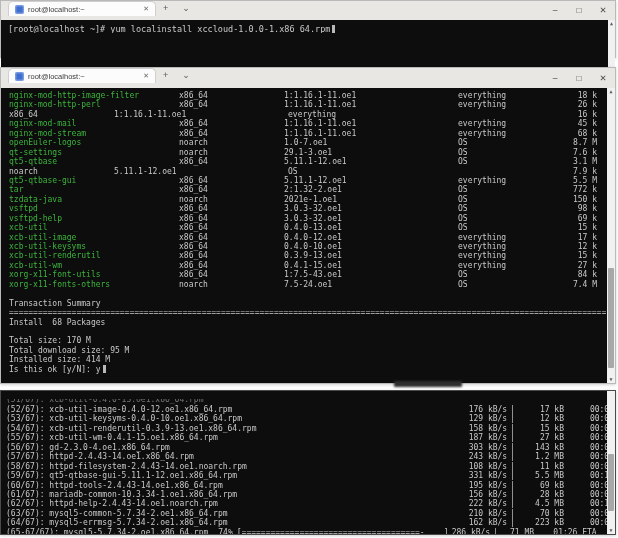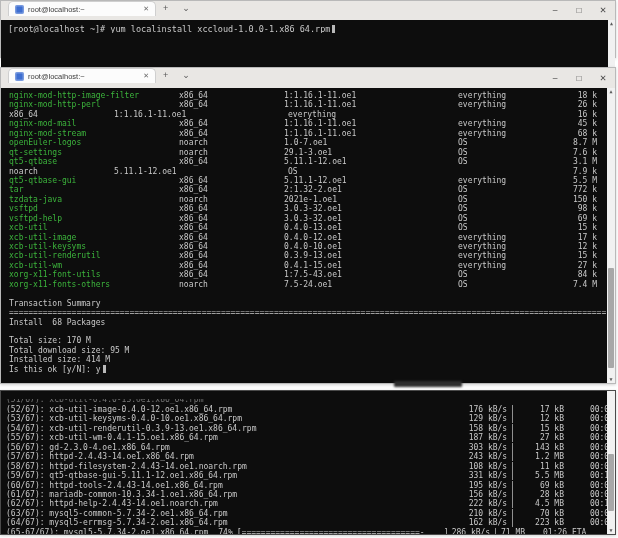--- a/index.html
+++ b/index.html
@@ -58,22 +58,22 @@
   .c-time{width:50px;text-align:right;flex:0 0 auto;margin-right:1px;}
 
   .clipped-row{height:6px;overflow:hidden;color:#8f8f8f;opacity:.8;}
   .clipped-row>div{margin-top:-4px;white-space:pre;}
 
   .progress-row{display:flex;height:9.45px;white-space:pre;overflow:hidden;}
   .p-label{flex:0 0 auto;}
   .p-pct{flex:0 0 auto;padding:0 4px 0 10px;}
   .p-bar{flex:1;overflow:hidden;}
   .p-speed{flex:0 0 auto;padding-left:3px;}
-  .p-size{width:42px;text-align:left;flex:0 0 auto;}
-  .p-eta{width:64px;text-align:left;flex:0 0 auto;margin-right:8px;}
+  .p-size{width:42px;text-align:center;flex:0 0 auto;}
+  .p-eta{width:64px;text-align:center;flex:0 0 auto;margin-right:8px;}
 
   
   .vscroll{position:absolute;top:0;right:0;bottom:0;width:8px;background:#f1f1f1;
            font-size:5px;color:#5d5d5d;text-align:center;}
   .vscroll .arr-up{position:absolute;top:0;left:0;right:0;height:7px;line-height:7px;}
   .vscroll .arr-down{position:absolute;bottom:0;left:0;right:0;height:7px;line-height:7px;}
   .vscroll .thumb{position:absolute;left:1px;right:1px;background:#a8a8a8;border-radius:1px;}
   .vscroll-top{width:7px;}
   .thumb-mid{top:61%;height:34%;}
   .thumb-bottom{top:44%;height:40%;}

